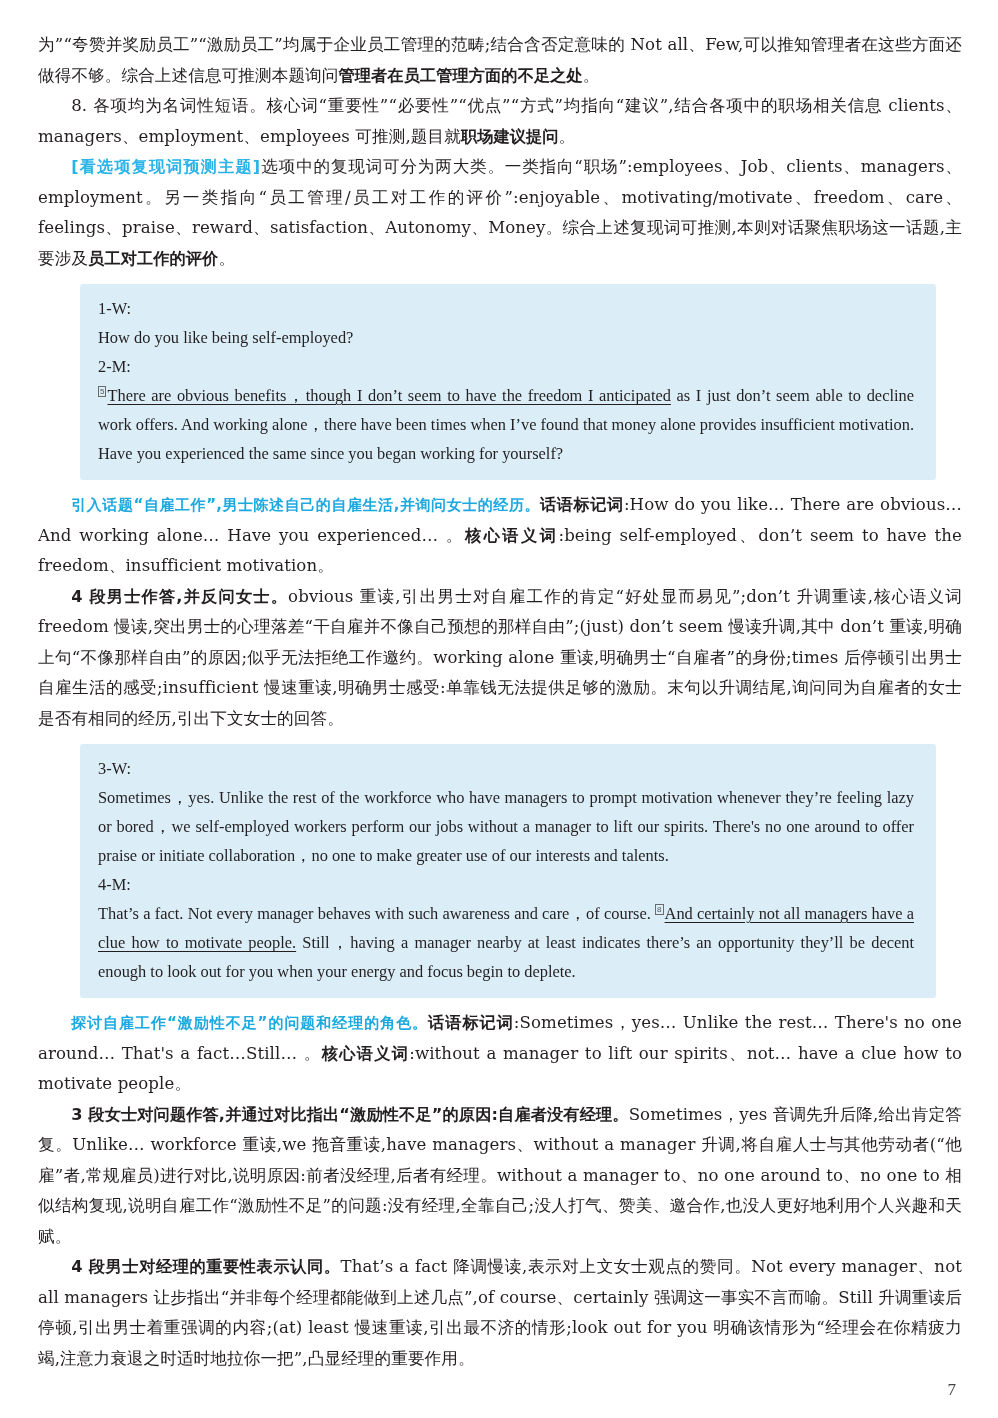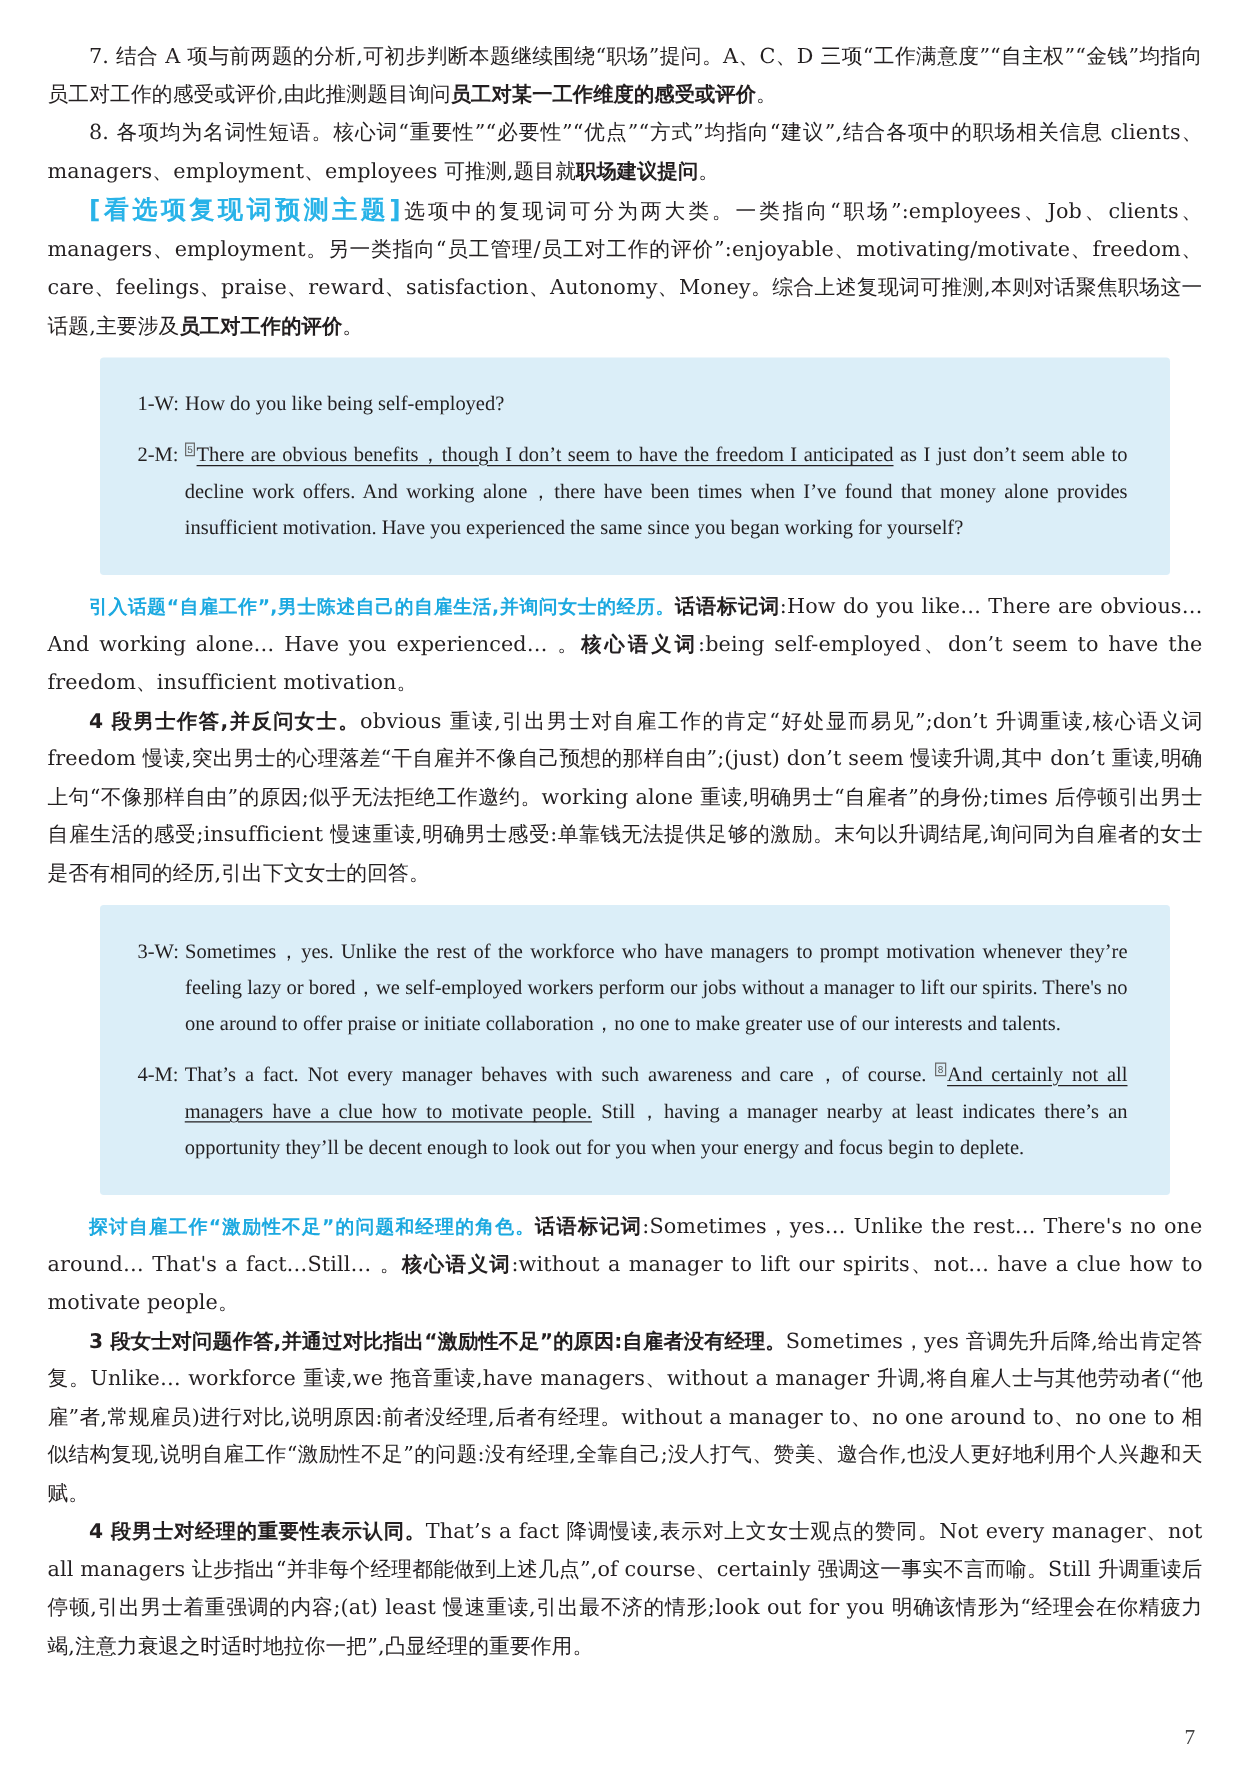--- a/index.html
+++ b/index.html
@@ -36,21 +36,21 @@
   .cn { font-family: "DejaVu Serif", "Liberation Serif", serif; }
   .bold-cn {
     font-weight: bold;
     font-family: "DejaVu Sans", "Liberation Sans", sans-serif;
     font-size: 16.2px;
   }
   .mark-head {
     color: #29b3e8;
     font-weight: bold;
     font-family: "DejaVu Sans", "Liberation Sans", sans-serif;
-    font-size: 20px;
+    font-size: 16px;
     letter-spacing: 0.6px;
   }
   .blue-lead {
     color: #1ca9e0;
     font-weight: bold;
     font-family: "DejaVu Sans", "Liberation Sans", sans-serif;
     font-size: 15px;
   }
 
   
@@ -110,21 +110,22 @@
     border-radius: 3px;
     margin: 10px 0 10px 42px;
     padding: 10px 22px 12px 18px;
     width: 856px;
     box-sizing: border-box;
   }
   .dlg-line {
     display: flex;
     font-size: 16.4px;
     line-height: 29px;
-    margin: 12px;
+    margin: 0;
+    flex-direction: column;
   }
   .dlg-spk {
     flex: 0 0 auto;
     padding-right: 5px;
     white-space: nowrap;
   }
   .dlg-text {
     flex: 1 1 auto;
     text-align: justify;
     text-align-last: left;
@@ -154,22 +155,22 @@
     font-family: "Liberation Serif", serif;
     color: #444;
   }
 </style>
 </head>
 <body>
 
 <div class="page">
 
   <div>
-
-    <p class="para cn indent"><span>7. 结合 A 项与前两题的分析,可初步判断本题继续围绕“职场”提问。A、C、D 三项“工作满意度”“自主权”“金钱”均指向员工对工作的感受或评价,由此推测题目询问</span><span class="bold-cn">员工对某一工作维度的感受或评价</span><span>。</span></p>
+    <p class="para cn"><span>为”“夸赞并奖励员工”“激励员工”均属于企业员工管理的范畴;结合含否定意味的 Not all、Few,可以推知管理者在这些方面还做得不够。综合上述信息可推测本题询问</span><span class="bold-cn">管理者在员工管理方面的不足之处</span><span>。</span></p>
+
 
     <p class="para cn indent"><span>8. 各项均为名词性短语。核心词“重要性”“必要性”“优点”“方式”均指向“建议”,结合各项中的职场相关信息 clients、managers、employment、employees 可推测,题目就</span><span class="bold-cn">职场建议提问</span><span>。</span></p>
 
     <p class="para cn indent"><span class="mark-head">[看选项复现词预测主题]</span><span>选项中的复现词可分为两大类。一类指向“职场”:employees、Job、clients、managers、employment。另一类指向“员工管理/员工对工作的评价”:enjoyable、motivating/motivate、freedom、care、feelings、praise、reward、satisfaction、Autonomy、Money。综合上述复现词可推测,本则对话聚焦职场这一话题,主要涉及</span><span class="bold-cn">员工对工作的评价</span><span>。</span></p>
   </div>
 
 
   <div class="dialog-box">
     <p class="dlg-line">
       <span class="dlg-spk">1-W:</span>

